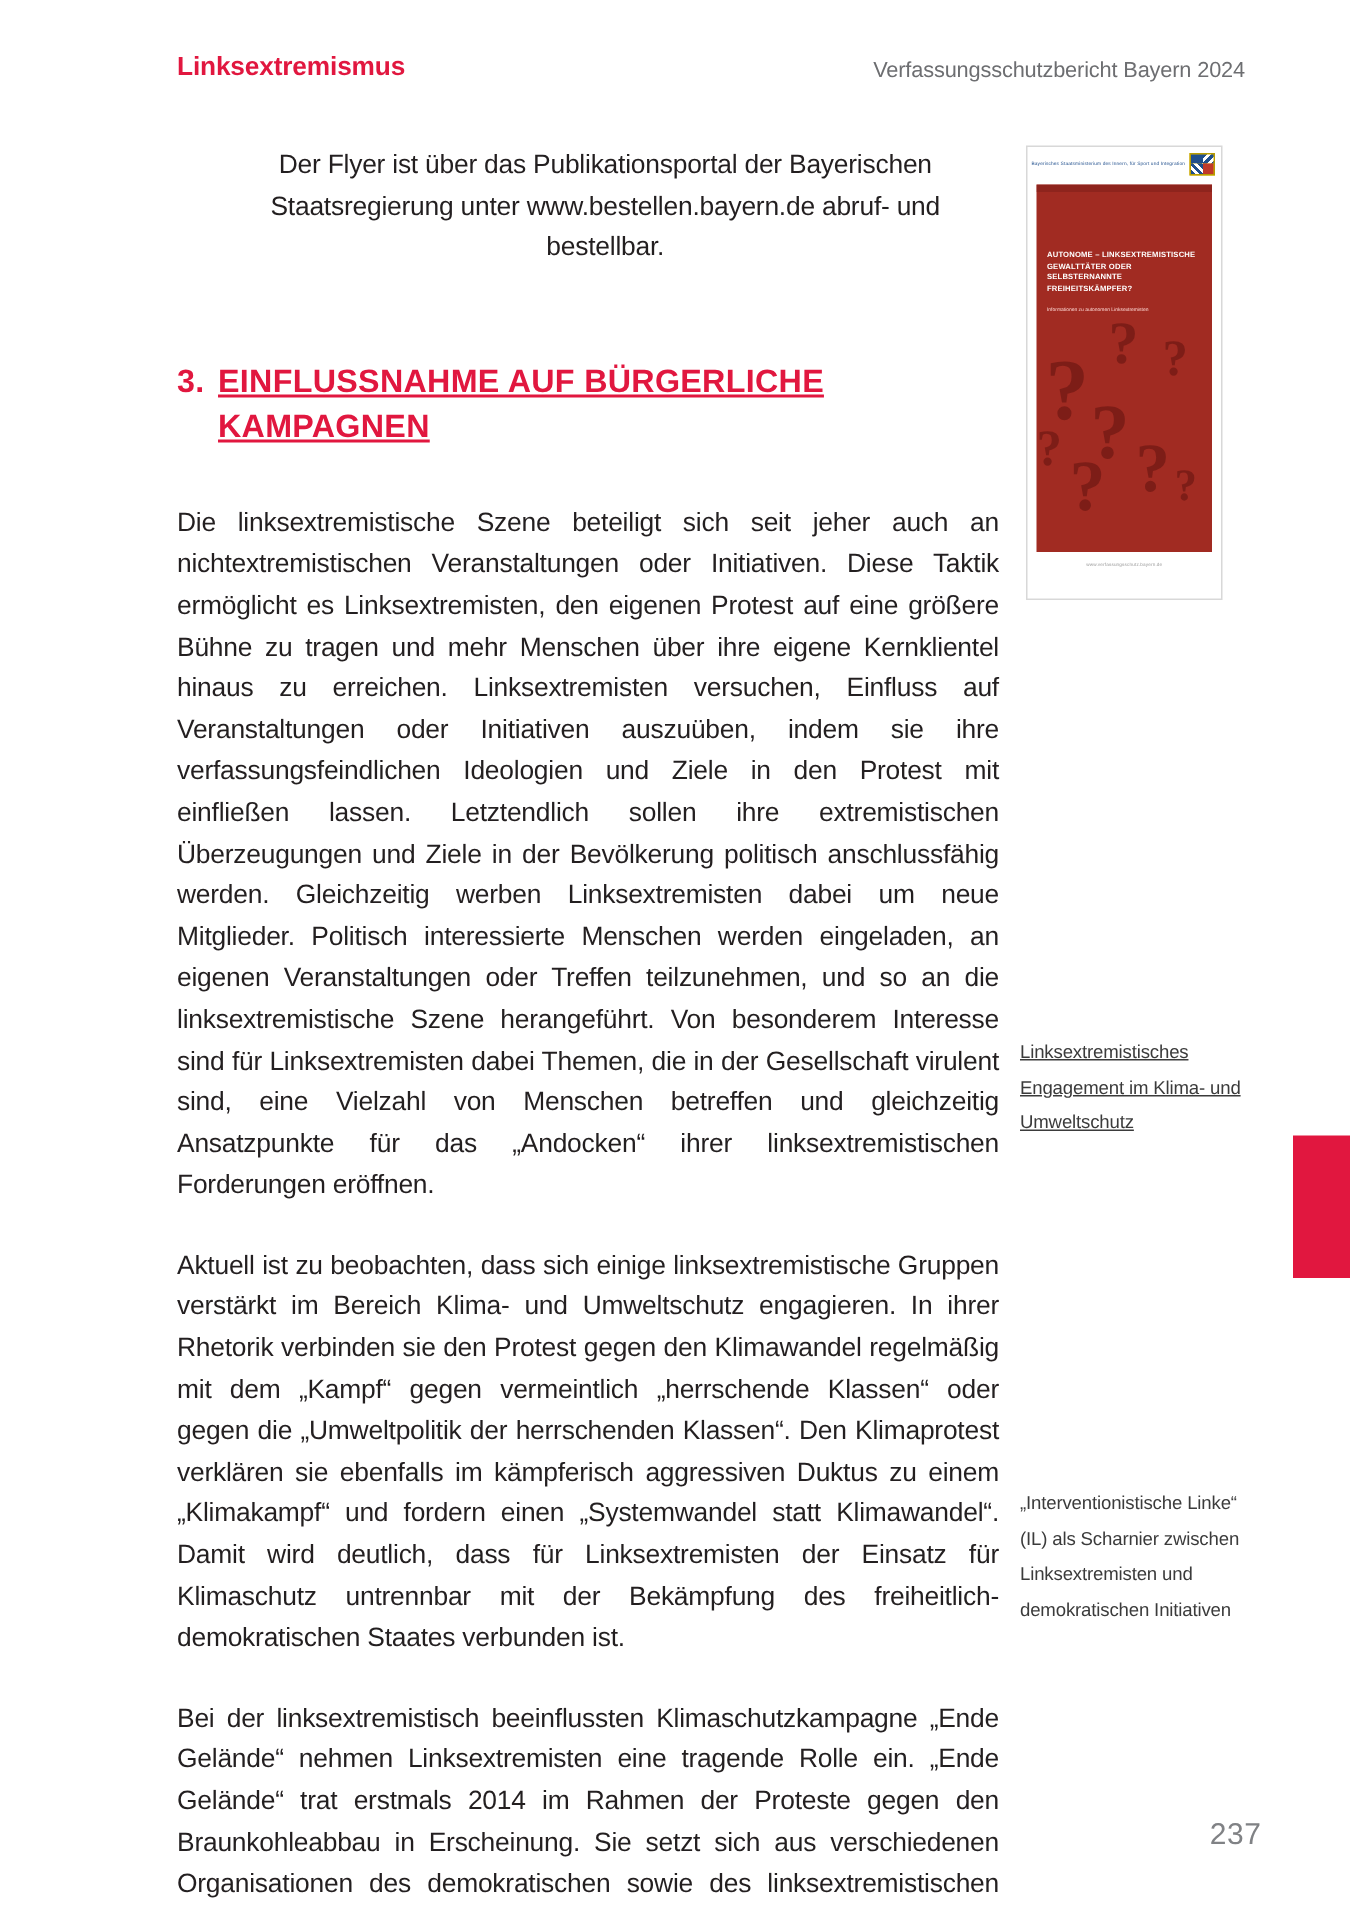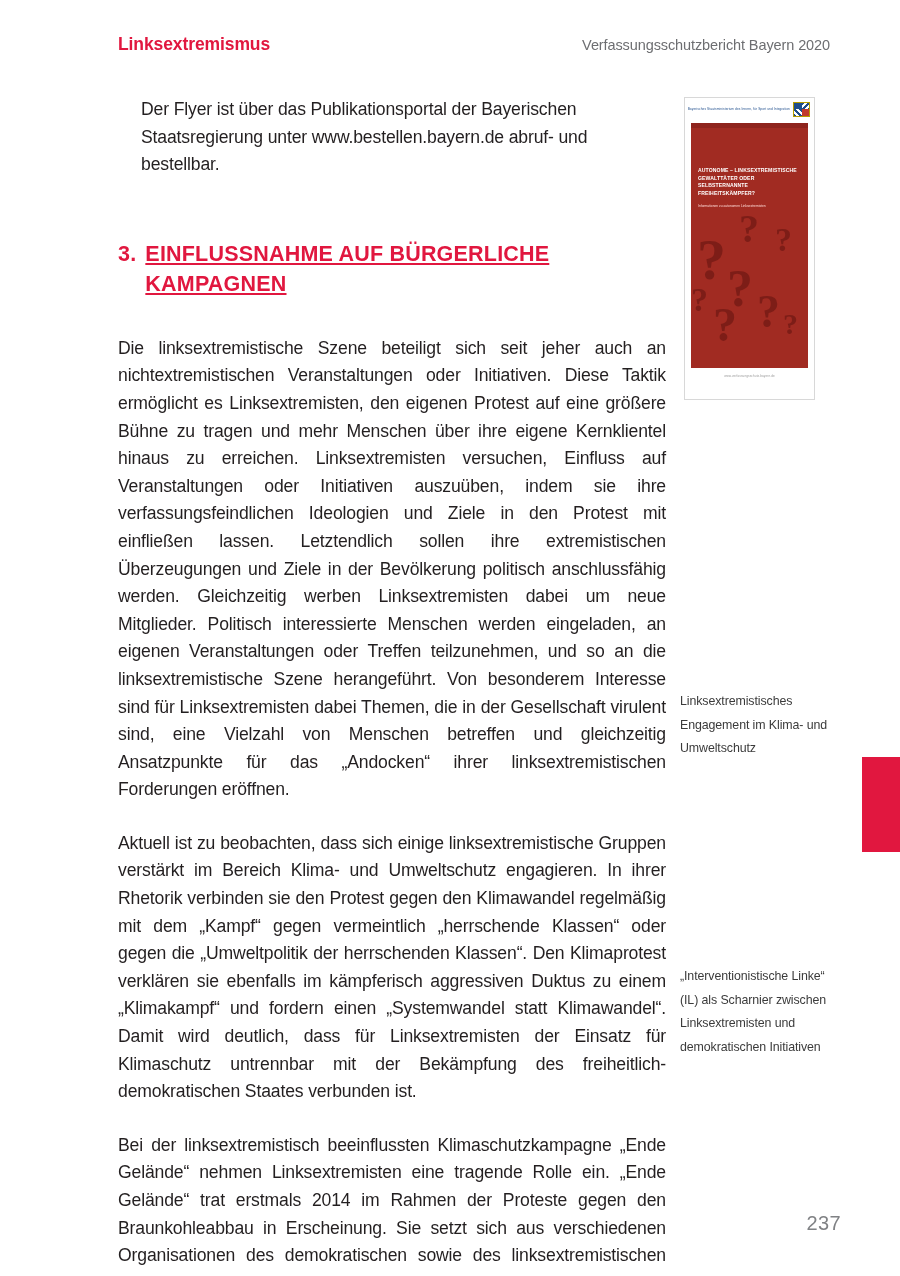--- a/index.html
+++ b/index.html
@@ -16,21 +16,21 @@
     overflow: hidden;
   }
 
   
   #running-head {
     position: absolute;
     left: 118px;
     top: 34px;
     width: 712px;
     display: flex;
-    align-items: center;
+    align-items: flex-end;
     justify-content: space-between;
   }
   #running-head .chapter {
     font-size: 17.5px;
     font-weight: bold;
     color: #e1173f;
     letter-spacing: -0.1px;
   }
   #running-head .report {
     font-size: 14.5px;
@@ -48,21 +48,21 @@
 
   .para {
     font-size: 17.6px;
     line-height: 27.6px;
     text-align: justify;
     margin: 0;
     letter-spacing: -0.15px;
     color: #231f20;
   }
   .para.intro {
-    text-align: left;
+    text-align: center;
     margin-left: 23px;
   }
   .para + .para {
     margin-top: 26px;
   }
 
   
   #section-heading {
     margin-top: 60px;
     margin-bottom: 36px;
@@ -84,22 +84,22 @@
   
   .margin-note {
     position: absolute;
     left: 680px;
     width: 160px;
     font-size: 12.4px;
     line-height: 23.6px;
     color: #3b3b3b;
     letter-spacing: -0.1px;
   }
-  #margin-note-1 { top: 690px; }
-  #margin-note-2 { top: 965px; }
+  #margin-note-1 { top: 690px; text-decoration: underline; }
+  #margin-note-2 { top: 991px; }
 
   
   #edge-tab {
     position: absolute;
     right: 0;
     top: 757px;
     width: 38px;
     height: 95px;
     background: #e1173f;
   }
@@ -213,21 +213,21 @@
     color: #9b9b9b;
     text-align: center;
     letter-spacing: 0.1px;
   }
 </style>
 </head>
 <body>
 
 <div id="running-head">
   <span class="chapter">Linksextremismus</span>
-  <span class="report">Verfassungsschutzbericht Bayern 2020</span>
+  <span class="report">Verfassungsschutzbericht Bayern 2024</span>
 </div>
 
 <div id="main-column">
 
   <p class="para intro">Der Flyer ist über das Publikationsportal der Bayerischen Staatsregierung unter www.bestellen.bayern.de abruf- und bestellbar.</p>
 
   <h2 id="section-heading">
     <span class="num">3.</span>
     <span class="title">EINFLUSSNAHME AUF BÜRGERLICHE KAMPAGNEN</span>
   </h2>

